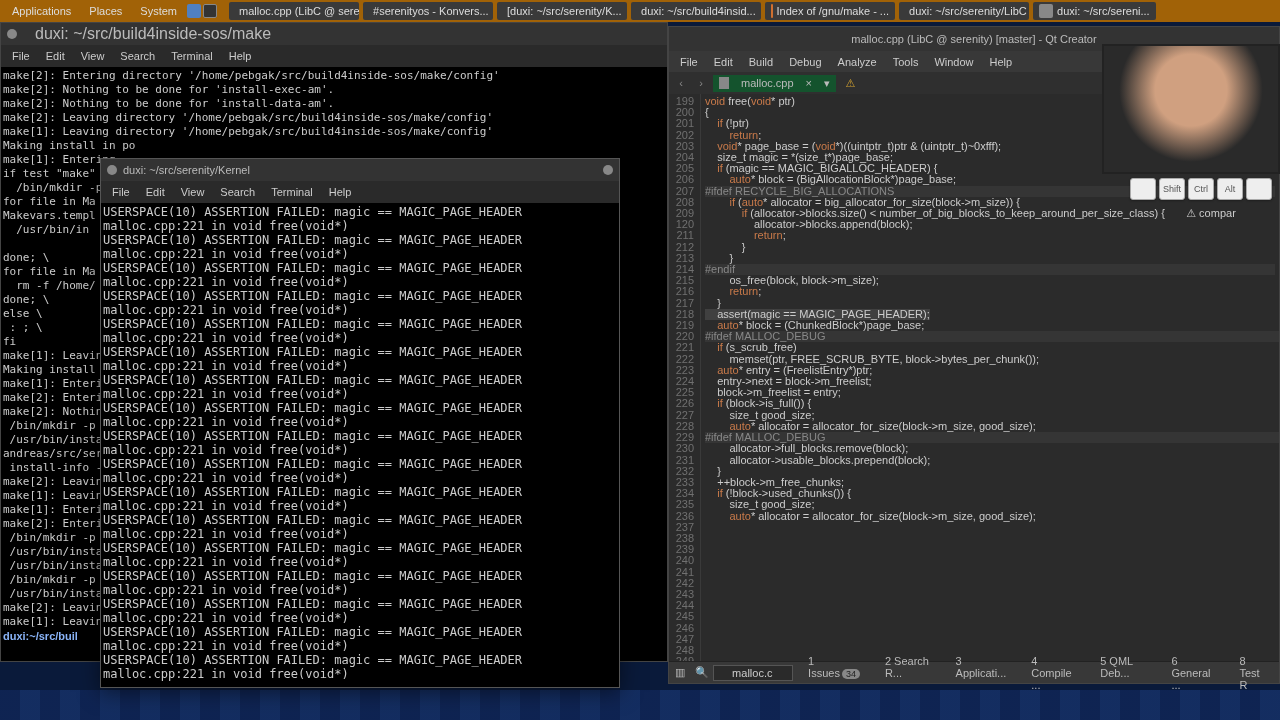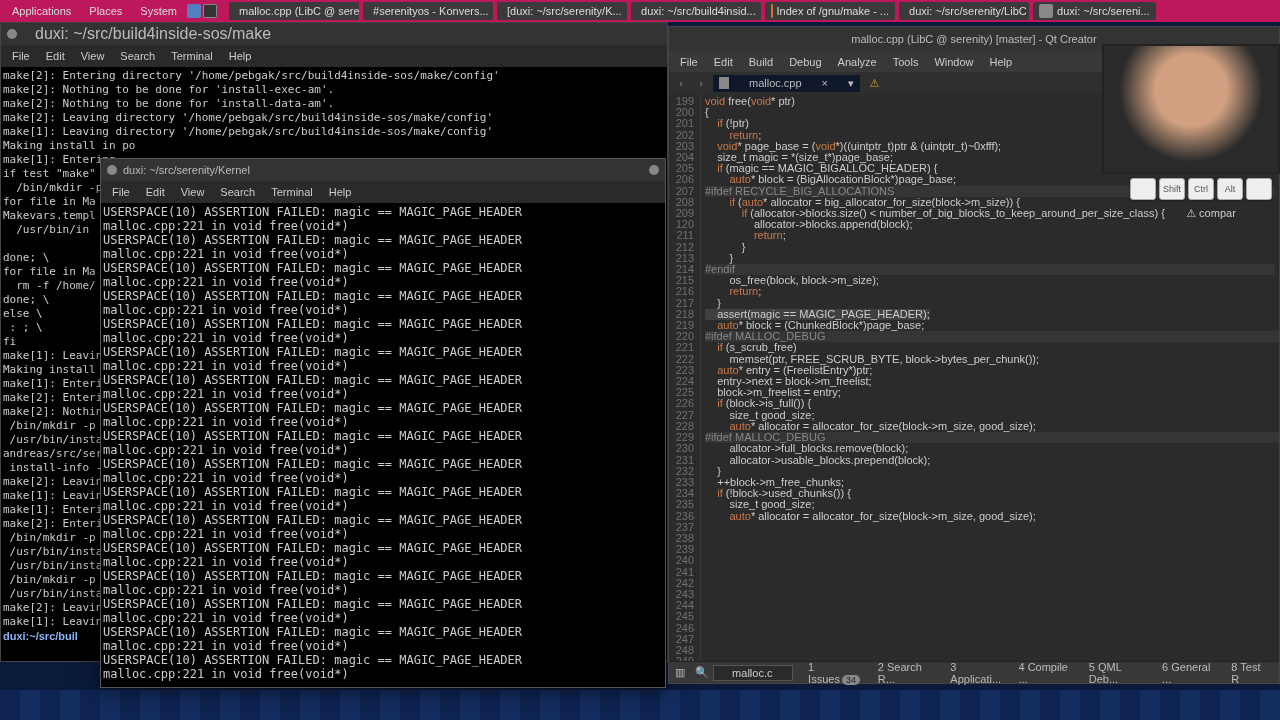--- a/index.html
+++ b/index.html
@@ -1,39 +1,39 @@
 <!DOCTYPE html>
 <html><head>
 <meta charset="utf-8">
 <style>
 *{margin:0;padding:0;box-sizing:border-box;font-family:sans-serif}
 body{width:1280px;height:720px;overflow:hidden;background:#0a1a3a;position:relative;font-size:11px}
-.topbar{height:22px;background:#be185d;display:flex;align-items:center;padding:0 4px;color:#ddd;font-size:11px;gap:2px}
+.topbar{height:22px;background:#a16207;display:flex;align-items:center;padding:0 4px;color:#ddd;font-size:11px;gap:2px}
 .topbar .menu{padding:2px 8px;cursor:pointer}
 .topbar .tab{display:flex;align-items:center;padding:2px 6px;background:#3a3a3a;border-radius:2px;margin-left:2px;gap:4px;max-width:130px;white-space:nowrap;overflow:hidden}
 .tb-icon{width:14px;height:14px;display:inline-block;border-radius:2px}
 .desktop{position:absolute;top:22px;left:0;right:0;bottom:0}
 .bubbles{position:absolute;bottom:0;left:0;right:0;height:30px;background:repeating-linear-gradient(90deg,#1a3a8a 0 20px,#2a5aba 20px 40px);opacity:0.3}
 .term1{position:absolute;top:0;left:0;width:668px;height:640px;background:#1a1a1a;border:1px solid #444;display:flex;flex-direction:column}
 .term1-titlebar{height:22px;background:#333;display:flex;align-items:center;padding:0 6px;color:#bbb;font-size:16px;gap:18px}
 .term1-menubar{height:22px;background:#2a2a2a;display:flex;align-items:center;padding:0 4px;color:#ccc;gap:2px}
 .term1-menubar span{padding:2px 7px;cursor:pointer;font-size:11px}
 .term1-body{flex:1;background:#000;color:#ccc;font-family:monospace;font-size:11px;padding:2px;overflow:hidden;line-height:14px;white-space:pre}
-.term2{position:absolute;top:136px;left:100px;width:566px;height:530px;background:#1a1a1a;border:1px solid #555;display:flex;flex-direction:column;box-shadow:0 4px 20px rgba(0,0,0,0.5)}
+.term2{position:absolute;top:136px;left:100px;width:520px;height:530px;background:#1a1a1a;border:1px solid #555;display:flex;flex-direction:column;box-shadow:0 4px 20px rgba(0,0,0,0.5)}
 .term2-titlebar{height:22px;background:#333;display:flex;align-items:center;padding:0 6px;color:#bbb;font-size:11px;gap:6px}
 .term2-menubar{height:22px;background:#2a2a2a;display:flex;align-items:center;padding:0 4px;color:#ccc;gap:2px}
 .term2-menubar span{padding:2px 7px;cursor:pointer;font-size:11px}
 .term2-body{flex:1;background:#000;color:#ccc;font-family:monospace;font-size:12px;padding:2px;overflow:hidden;line-height:14px;white-space:pre}
 .qtc{position:absolute;top:4px;left:668px;width:612px;height:658px;background:#2b2b2b;border:1px solid #444;display:flex;flex-direction:column}
 .qtc-titlebar{height:22px;background:#333;display:flex;align-items:center;padding:12px 6px;color:#bbb;font-size:11px;justify-content:center}
 .qtc-menubar{height:21px;background:#383838;display:flex;align-items:center;padding:0 4px;color:#ccc;gap:2px}
 .qtc-menubar span{padding:2px 7px;cursor:pointer;font-size:11px}
 .qtc-tabbar{height:22px;background:#2f2f2f;display:flex;align-items:center;padding:0 4px;color:#bbb;font-size:11px;gap:4px}
 .qtc-tabbar .navbtn{width:16px;text-align:center;cursor:pointer;color:#888}
-.qtc-tabbar .filetab{display:flex;align-items:center;gap:20px;padding:2px 6px;background:#0f172a}
+.qtc-tabbar .filetab{display:flex;align-items:center;gap:12px;padding:2px 6px;background:#14532d}
 .qtc-tabbar .breadcrumb{margin-left:auto;color:#c97a4a}
 .qtc-editor{flex:1;display:flex;background:#2b2b2b;font-family:monospace;font-size:11px;overflow:hidden;line-height:11.2px}
 .gutter{width:32px;background:#2b2b2b;color:#707070;text-align:right;padding:2px 6px 2px 2px;user-select:none;border-right:1px solid #3a3a3a}
 .code{flex:1;padding:2px 4px;color:#ccc;white-space:pre;overflow:hidden}
 .code .kw{color:#c97a4a}
 .code .pp{color:#888;background:#353535;display:inline-block;width:100%}
 .code .hl{background:#404040;display:inline-block}
 .qtc-bottom{height:22px;background:#383838;display:flex;align-items:center;padding:0 6px;color:#bbb;font-size:11px;gap:10px;border-top:1px solid #222}
 .qtc-bottom .srch{display:flex;align-items:center;gap:4px}
 .qtc-bottom .srch input{background:#2a2a2a;border:1px solid #555;color:#ccc;padding:1px 18px;width:80px;font-size:11px}
@@ -281,21 +281,21 @@
           <div>249</div>
         </div>
       <div class="code" id="code"><div><span class="kw">void</span> free(<span class="kw">void</span>* ptr)</div><div>{</div><div>    <span class="kw">if</span> (!ptr)</div><div>        <span class="kw">return</span>;</div><div></div><div>    <span class="kw">void</span>* page_base = (<span class="kw">void</span>*)((uintptr_t)ptr &amp; (uintptr_t)~0xfff);</div><div>    size_t magic = *(size_t*)page_base;</div><div></div><div>    <span class="kw">if</span> (magic == MAGIC_BIGALLOC_HEADER) {</div><div>        <span class="kw">auto</span>* block = (BigAllocationBlock*)page_base;</div><div class="pp">#ifdef RECYCLE_BIG_ALLOCATIONS</div><div>        <span class="kw">if</span> (<span class="kw">auto</span>* allocator = big_allocator_for_size(block-&gt;m_size)) {</div><div>            <span class="kw">if</span> (allocator-&gt;blocks.size() &lt; number_of_big_blocks_to_keep_around_per_size_class) {       ⚠ compar</div><div>                allocator-&gt;blocks.append(block);</div><div>                <span class="kw">return</span>;</div><div>            }</div><div>        }</div><div class="pp">#endif</div><div>        os_free(block, block-&gt;m_size);</div><div>        <span class="kw">return</span>;</div><div>    }</div><div></div><div><span class="hl">    assert(magic == MAGIC_PAGE_HEADER);</span></div><div>    <span class="kw">auto</span>* block = (ChunkedBlock*)page_base;</div><div></div><div class="pp">#ifdef MALLOC_DEBUG</div><div class="pp">    dbgprintf("LibC: freeing %p in allocator %p (size=%u, used=%u)\n", ptr, page, page-&gt;bytes_per_chunk(), p</div><div></div><div>    <span class="kw">if</span> (s_scrub_free)</div><div>        memset(ptr, FREE_SCRUB_BYTE, block-&gt;bytes_per_chunk());</div><div></div><div>    <span class="kw">auto</span>* entry = (FreelistEntry*)ptr;</div><div>    entry-&gt;next = block-&gt;m_freelist;</div><div>    block-&gt;m_freelist = entry;</div><div></div><div>    <span class="kw">if</span> (block-&gt;is_full()) {</div><div>        size_t good_size;</div><div>        <span class="kw">auto</span>* allocator = allocator_for_size(block-&gt;m_size, good_size);</div><div class="pp">#ifdef MALLOC_DEBUG</div><div class="pp">        dbgprintf("Block %p no longer full in size class %u\n", block, good_size);</div><div>        allocator-&gt;full_blocks.remove(block);</div><div>        allocator-&gt;usable_blocks.prepend(block);</div><div>    }</div><div></div><div>    ++block-&gt;m_free_chunks;</div><div></div><div>    <span class="kw">if</span> (!block-&gt;used_chunks()) {</div><div>        size_t good_size;</div><div>        <span class="kw">auto</span>* allocator = allocator_for_size(block-&gt;m_size, good_size);</div></div>
     </div>
     <div class="qtc-bottom">
       <span>▥</span>
       <div class="srch">
         <span>🔍</span>
         <input value="malloc.c" style="">
       </div>
-      <div id="panels" style="display:flex;gap:4px;margin-left:auto">
+      <div id="panels" style="display:flex;gap:15px;margin-left:auto">
           <span class="panel">1  Issues<span class="badge">34</span></span>
           <span class="panel">2  Search R...</span>
           <span class="panel">3  Applicati...</span>
           <span class="panel">4  Compile ...</span>
           <span class="panel">5  QML Deb...</span>
           <span class="panel">6  General ...</span>
           <span class="panel">8  Test R</span>
         </div>
     </div>
   </div>

